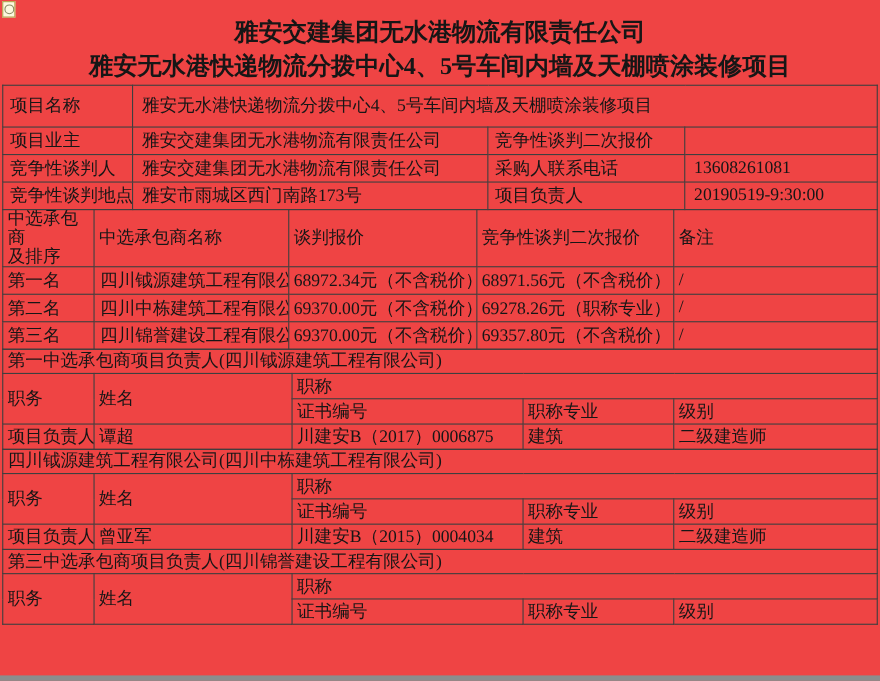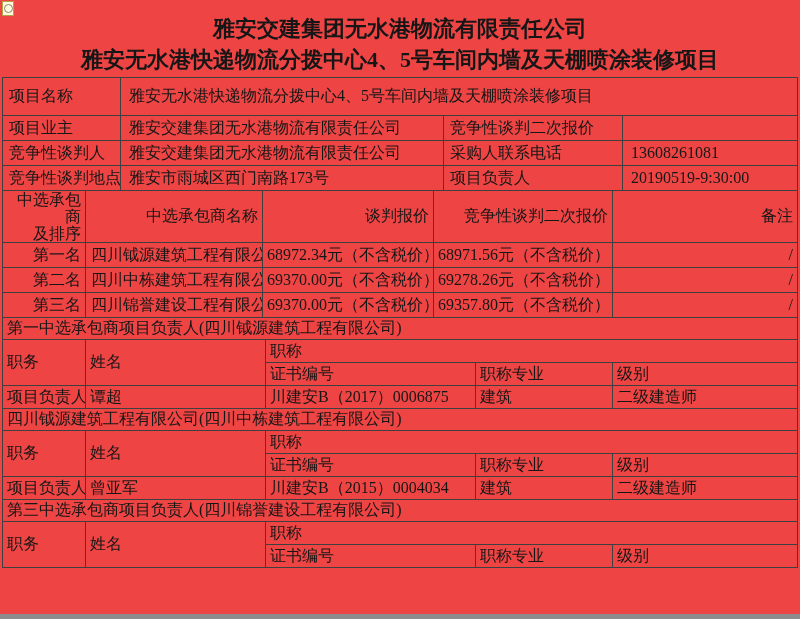--- a/index.html
+++ b/index.html
@@ -44,21 +44,21 @@
     padding:0 4px;
     vertical-align:middle;
     overflow:hidden;
     white-space:nowrap;
   }
   .tbl-info{margin-top:2px;}
   .tbl-info td{height:24px;}
   .tbl-info tr.tall td{height:37px;}
   .lbl{padding-left:6px;text-align:left;}
   .val{padding-left:8px;text-align:left;}
-  .tbl-bidders td{height:24px;text-align:right;}
+  .tbl-bidders td{height:24px;text-align:left;}
   .tbl-bidders tr.hdr td{height:36px;}
   .tbl-bidders td.bidder-name{text-align:left;padding-left:5px;}
   .prewrap{white-space:pre-line;line-height:17px;}
   .tbl-manager td{height:22px;text-align:left;}
   .tbl-manager tr.section td{height:20px;}
   .bottom-strip{
     position:absolute;left:0;bottom:0;
     width:800px;height:5px;
     background:#8c8c8c;
   }
@@ -131,21 +131,21 @@
       <td>第一名</td>
       <td class="bidder-name">四川钺源建筑工程有限公司</td>
       <td>68972.34元（不含税价）</td>
       <td>68971.56元（不含税价）</td>
       <td>/</td>
     </tr>
     <tr>
       <td>第二名</td>
       <td class="bidder-name">四川中栋建筑工程有限公司</td>
       <td>69370.00元（不含税价）</td>
-      <td>69278.26元（不含税价）</td>
+      <td>69278.26元（职称专业）</td>
       <td>/</td>
     </tr>
     <tr>
       <td>第三名</td>
       <td class="bidder-name">四川锦誉建设工程有限公司</td>
       <td>69370.00元（不含税价）</td>
       <td>69357.80元（不含税价）</td>
       <td>/</td>
     </tr>
   </tbody>

